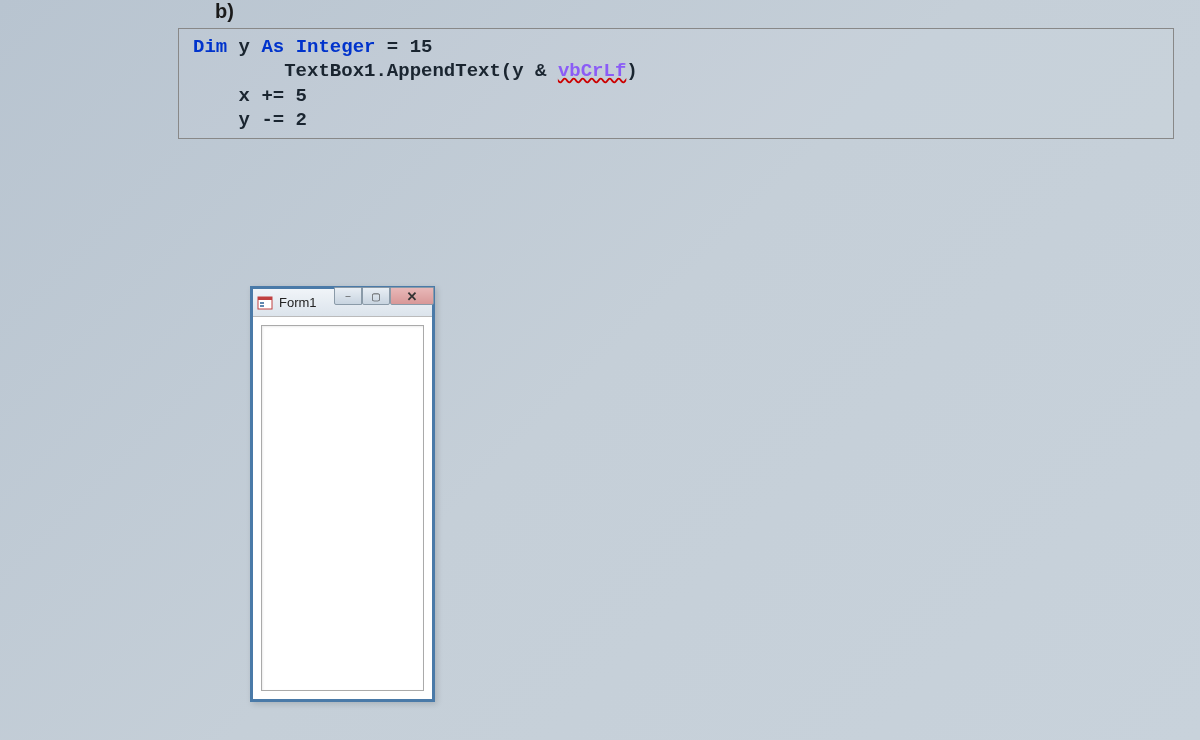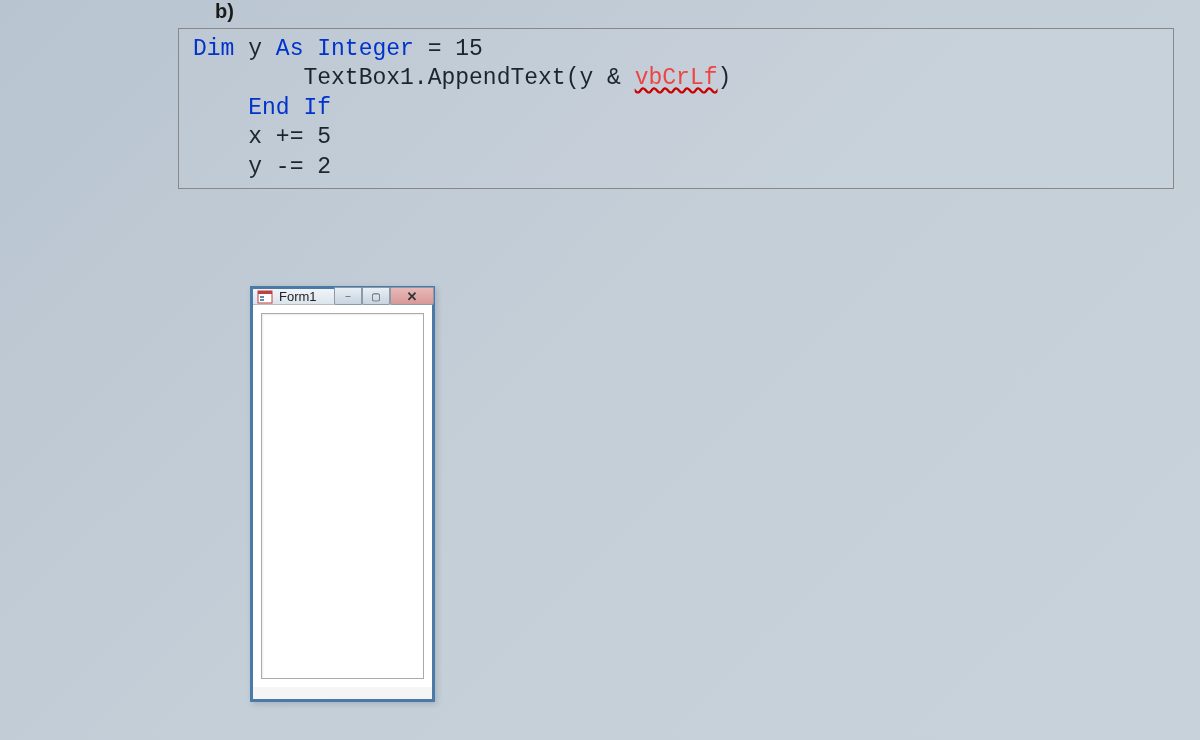--- a/index.html
+++ b/index.html
@@ -31,48 +31,49 @@
       position: absolute;
       top: 28px;
       left: 178px;
       right: 26px;
       border: 1px solid #888;
       background: rgba(255, 255, 255, 0.05);
       padding: 6px 14px 6px 14px;
     }
     
     .code-line {
-      font-size: 23px;
+      font-size: 19px;
       line-height: 1.28;
       white-space: pre;
       color: #1a3040;
+      font-weight: bold;
     }
     
     .kw { color: #0033cc; }
     .text { color: #1a2530; }
     .underline { 
-      color: #ef4444;
+      color: #8b5cf6;
       text-decoration: underline;
       text-decoration-style: wavy;
       text-decoration-color: #cc0000;
     }
     
     .window {
       position: absolute;
       top: 286px;
       left: 250px;
       width: 185px;
       height: 416px;
       border: 3px solid #4a7aa8;
       background: #f5f5f5;
       box-shadow: 2px 2px 6px rgba(0,0,0,0.15);
     }
     
     .titlebar {
-      height: 16px;
+      height: 28px;
       background: linear-gradient(to bottom, #f0f4f8, #dce4ec);
       display: flex;
       align-items: center;
       padding-left: 4px;
       border-bottom: 1px solid #bbb;
       position: relative;
     }
     
     .form-icon {
       width: 16px;
@@ -145,21 +146,20 @@
     }
   </style>
 </head>
 <body>
 
 <div class="question-label">b)</div>
 
 <div class="code-box">
   <div class="code-line"><span class="kw">Dim</span><span class="text"> y </span><span class="kw">As Integer</span><span class="text"> = 15</span></div>
   <div class="code-line">        <span class="text">TextBox1.AppendText(y &amp; </span><span class="underline">vbCrLf</span><span class="text">)</span></div>
-  <div class="code-line">    <span class="kw">End If</span></div>
   <div class="code-line">    <span class="text">x += 5</span></div>
   <div class="code-line">    <span class="text">y -= 2</span></div>
 </div>
 
 <div class="window">
   <div class="titlebar">
     <span class="form-icon">
       <svg viewBox="0 0 16 16">
         <rect x="1" y="2" width="14" height="12" fill="#fff" stroke="#c04040" stroke-width="1"></rect>
         <rect x="1" y="2" width="14" height="3" fill="#c04040"></rect>

